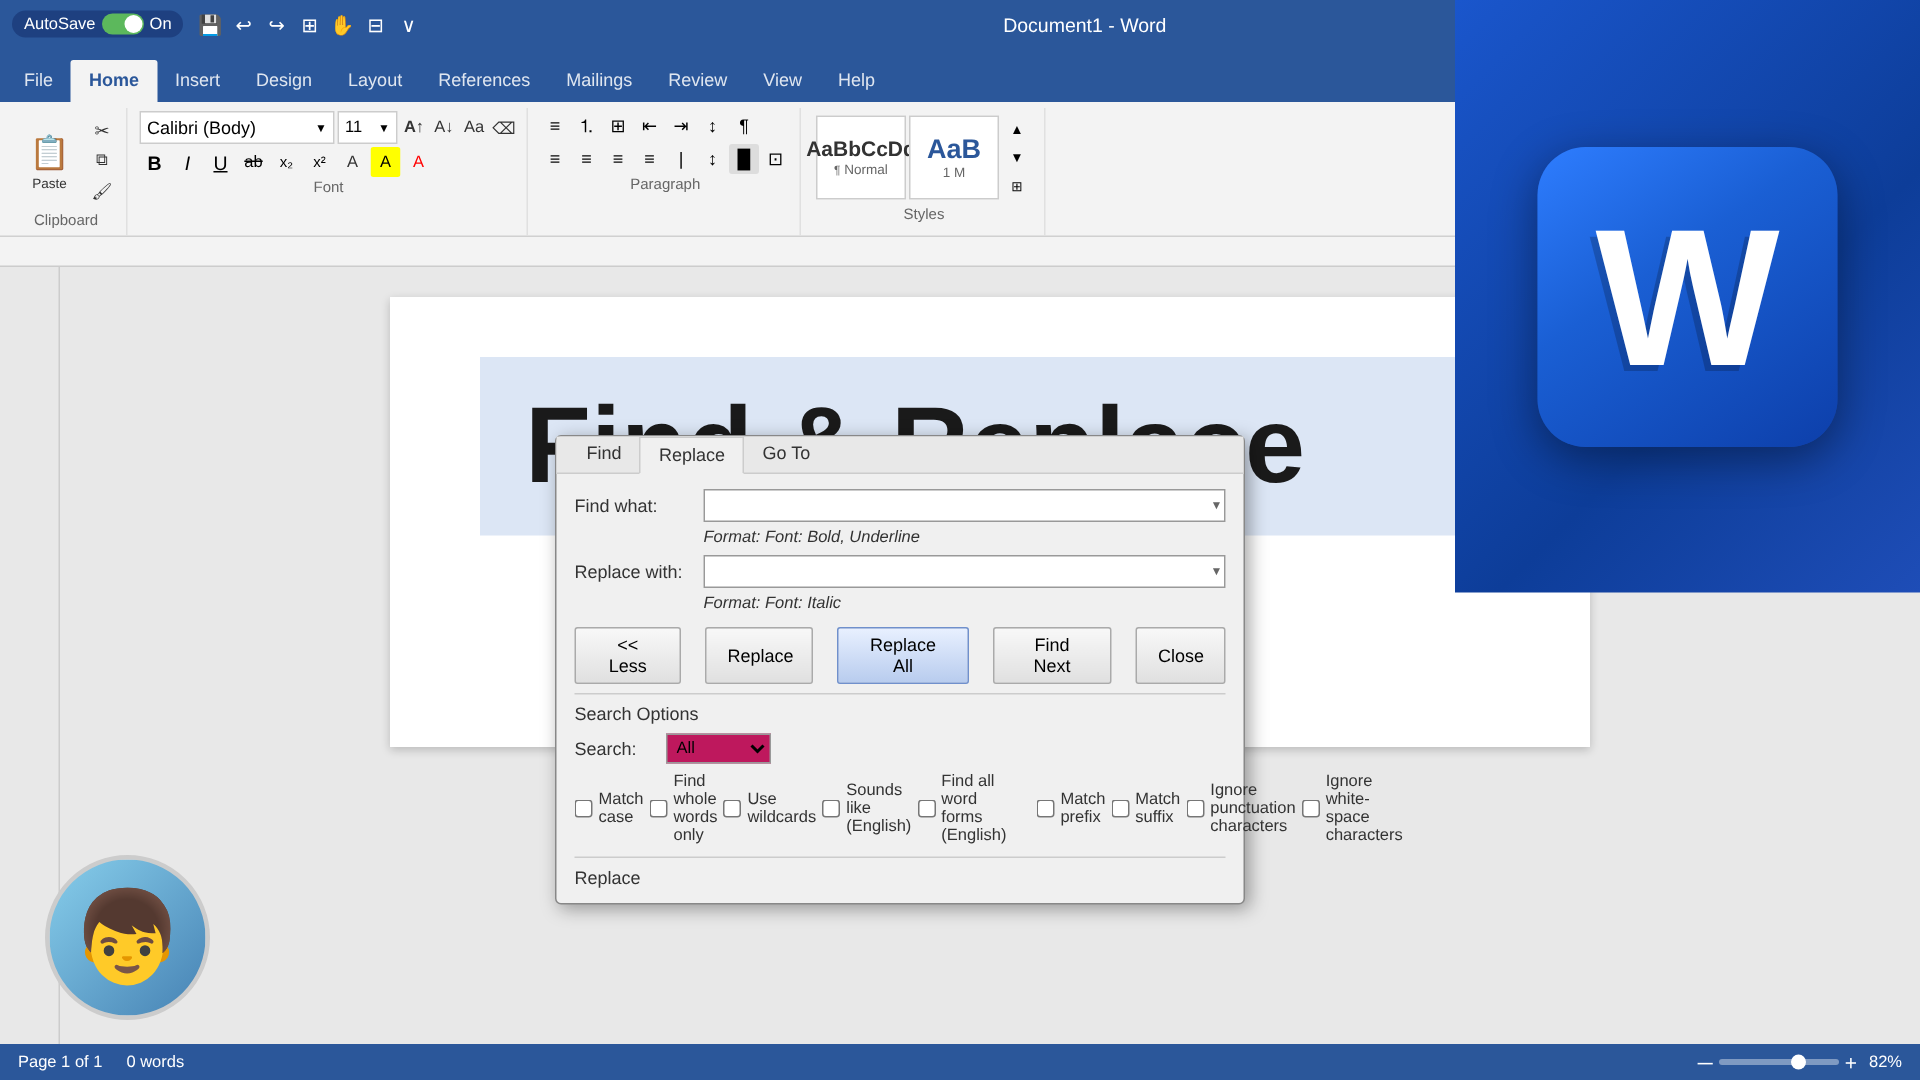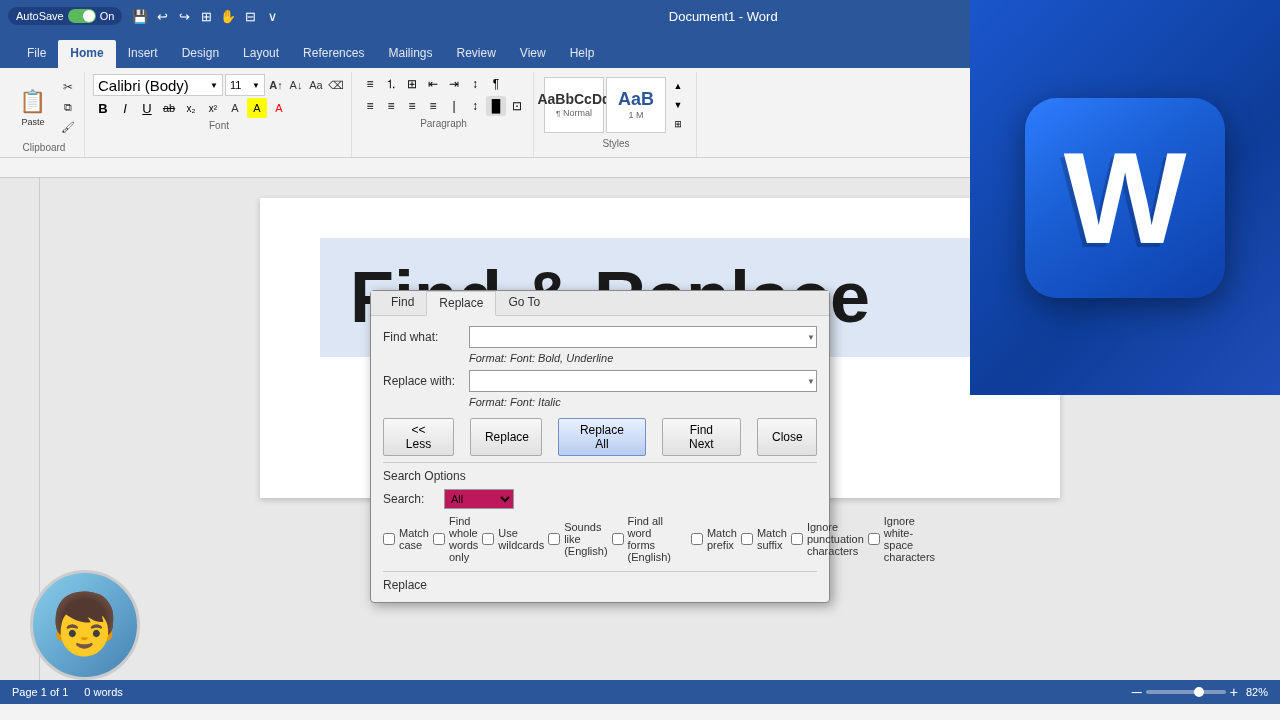--- a/index.html
+++ b/index.html
@@ -32,21 +32,21 @@
     .title-btn { width: 24px; height: 24px; display: flex; align-items: center; justify-content: center; cursor: pointer; color: white; font-size: 12px; border-radius: 2px; }
     .toolbar-icons { display: flex; gap: 2px; align-items: center; }
     .t-icon { width: 20px; height: 20px; display: flex; align-items: center; justify-content: center; cursor: pointer; color: white; font-size: 13px; }
 
     
     .ribbon-tabs {
       height: 36px;
       background: #2b579a;
       display: flex;
       align-items: flex-end;
-      padding: 0 15px;
+      padding: 0 4px;
     }
     .ribbon-tab {
       padding: 6px 12px 8px;
       color: rgba(255,255,255,0.85);
       font-size: 12px;
       cursor: pointer;
       border-radius: 2px 2px 0 0;
       position: relative;
     }
     .ribbon-tab.active { background: #f3f3f3; color: #2b579a; font-weight: 600; }
@@ -148,21 +148,21 @@
     .status-bar {
       height: 24px;
       background: #2b579a;
       display: flex;
       align-items: center;
       padding: 0 12px;
       color: white;
       font-size: 11px;
       gap: 16px;
       position: absolute;
-      bottom: 16px;
+      bottom: 0;
       left: 0;
       right: 0;
     }
     .status-bar-right { margin-left: auto; display: flex; align-items: center; gap: 8px; }
     .zoom-bar { display: flex; align-items: center; gap: 4px; }
     .zoom-slider { width: 80px; height: 4px; background: rgba(255,255,255,0.4); border-radius: 2px; position: relative; cursor: pointer; }
     .zoom-slider-thumb { width: 10px; height: 10px; background: white; border-radius: 50%; position: absolute; top: -3px; left: 60%; }
 
     
     .word-logo-overlay {
@@ -390,21 +390,21 @@
         <div class="rb-btn" style="width:20px;height:18px;font-size:11px">🖌</div>
       </div>
     </div>
     <div class="ribbon-group-label">Clipboard</div>
   </div>
 
   <div class="ribbon-group" style="min-width:180px">
     <div style="display:flex;flex-direction:column;gap:2px;width:100%;">
       <div style="display:flex;gap:2px;align-items:center;">
         <div class="font-name-box">
-          <span style="font-size:15px">Calibri (Body)</span>
+          <span style="font-size:12px">Calibri (Body)</span>
           <span style="margin-left:auto;font-size:8px">▼</span>
         </div>
         <div class="font-size-box">
           <span>11</span>
           <span style="margin-left:auto;font-size:8px">▼</span>
         </div>
         <div class="rb-btn" style="width:18px;height:18px;font-size:11px;font-weight:bold">A↑</div>
         <div class="rb-btn" style="width:18px;height:18px;font-size:11px">A↓</div>
         <div class="rb-btn" style="width:18px;height:18px;font-size:11px">Aa</div>
         <div class="rb-btn" style="width:18px;height:18px;font-size:11px">⌫</div>

